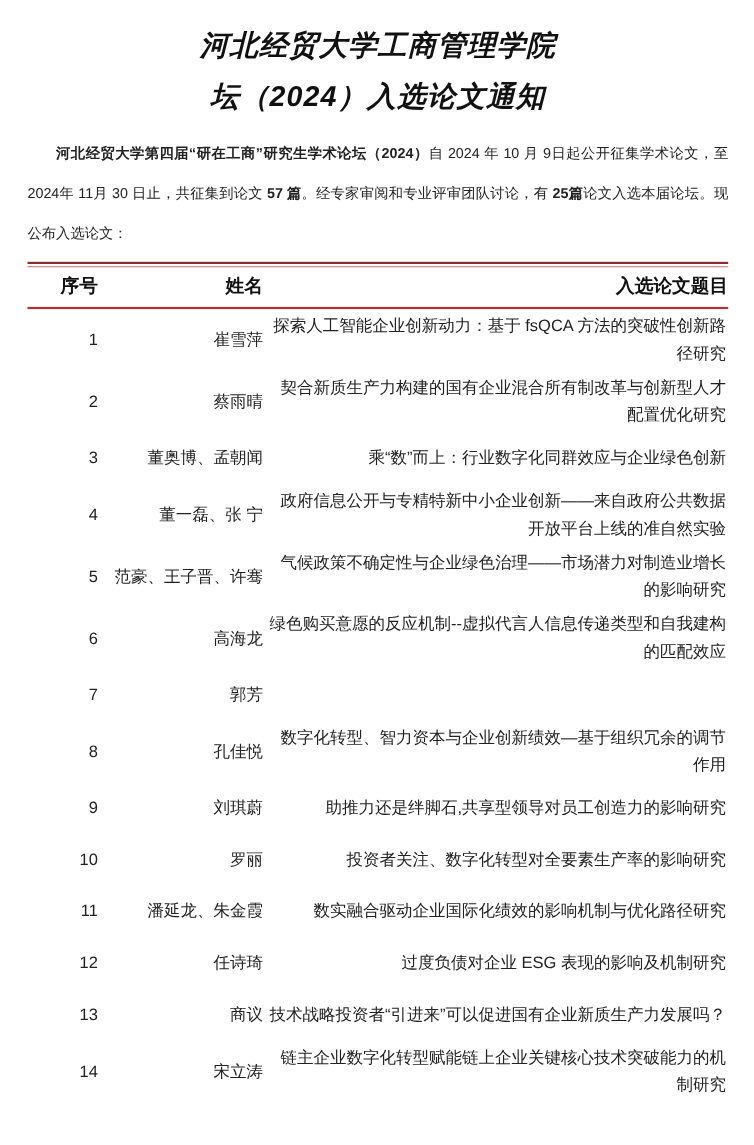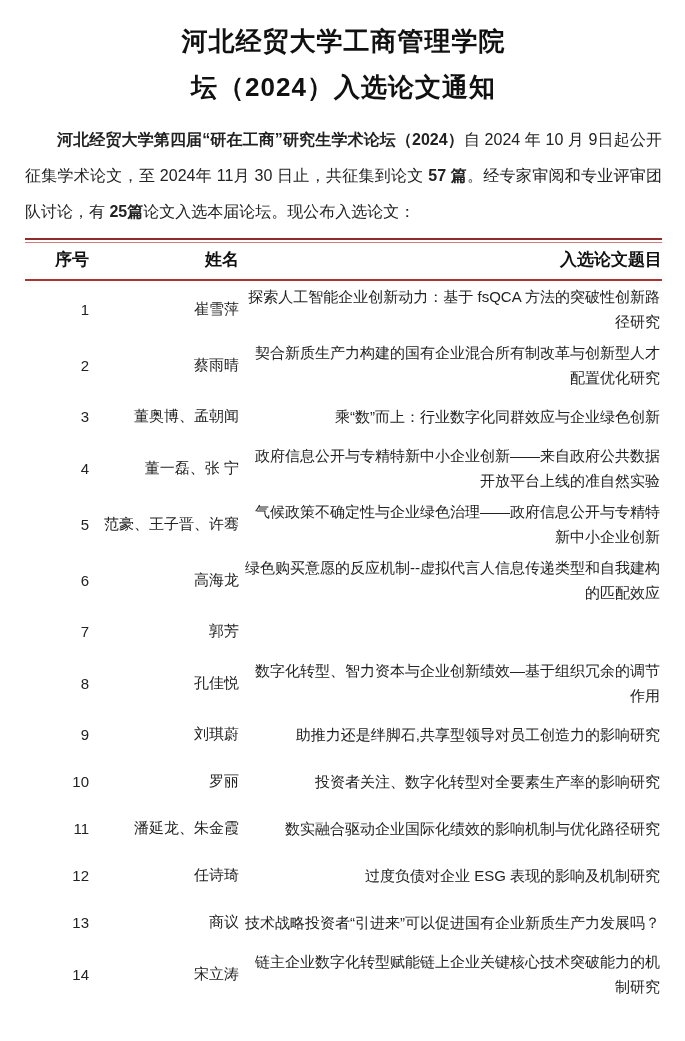--- a/index.html
+++ b/index.html
@@ -7,26 +7,26 @@
     width: 685px; height: 1041px; overflow: hidden;
     background: #ffffff;
     font-family: "Liberation Sans", "DejaVu Sans", sans-serif;
     color: #1f1f1f;
   }
   .page { width: 685px; padding: 14px 23px 0 25px; }
 
   .title-block { text-align: center; padding-top: 4px; }
   .title-line {
     font-size: 26px; font-weight: 700; line-height: 46px;
-    color: #111; letter-spacing: 1px;
+    color: #111; letter-spacing: 1px; font-style: italic;
   }
 
   .intro {
     margin-top: 12px;
-    font-size: 16px; line-height: 36px;
+    font-size: 13px; line-height: 36px;
     text-align: justify; color: #222;
     text-indent: 2em;
   }
   .intro .b { font-weight: 700; }
 
   .paper-table { margin-top: 8px; width: 637px; }
 
   .thead {
     position: relative;
     display: flex; align-items: center;
@@ -88,21 +88,21 @@
           <div class="tcell cell-title">乘“数”而上：行业数字化同群效应与企业绿色创新</div>
         </div>
         <div class="trow">
           <div class="tcell cell-no">4</div>
           <div class="tcell cell-name">董一磊、张 宁</div>
           <div class="tcell cell-title">政府信息公开与专精特新中小企业创新——来自政府公共数据开放平台上线的准自然实验</div>
         </div>
         <div class="trow">
           <div class="tcell cell-no">5</div>
           <div class="tcell cell-name">范豪、王子晋、许骞</div>
-          <div class="tcell cell-title">气候政策不确定性与企业绿色治理——政府信息公开与专精特新中小企业创新</div>
+          <div class="tcell cell-title">气候政策不确定性与企业绿色治理——市场潜力对制造业增长的影响研究</div>
         </div>
         <div class="trow">
           <div class="tcell cell-no">6</div>
           <div class="tcell cell-name">高海龙</div>
           <div class="tcell cell-title">绿色购买意愿的反应机制--虚拟代言人信息传递类型和自我建构的匹配效应</div>
         </div>
         <div class="trow">
           <div class="tcell cell-no">7</div>
           <div class="tcell cell-name">郭芳</div>
         </div>

